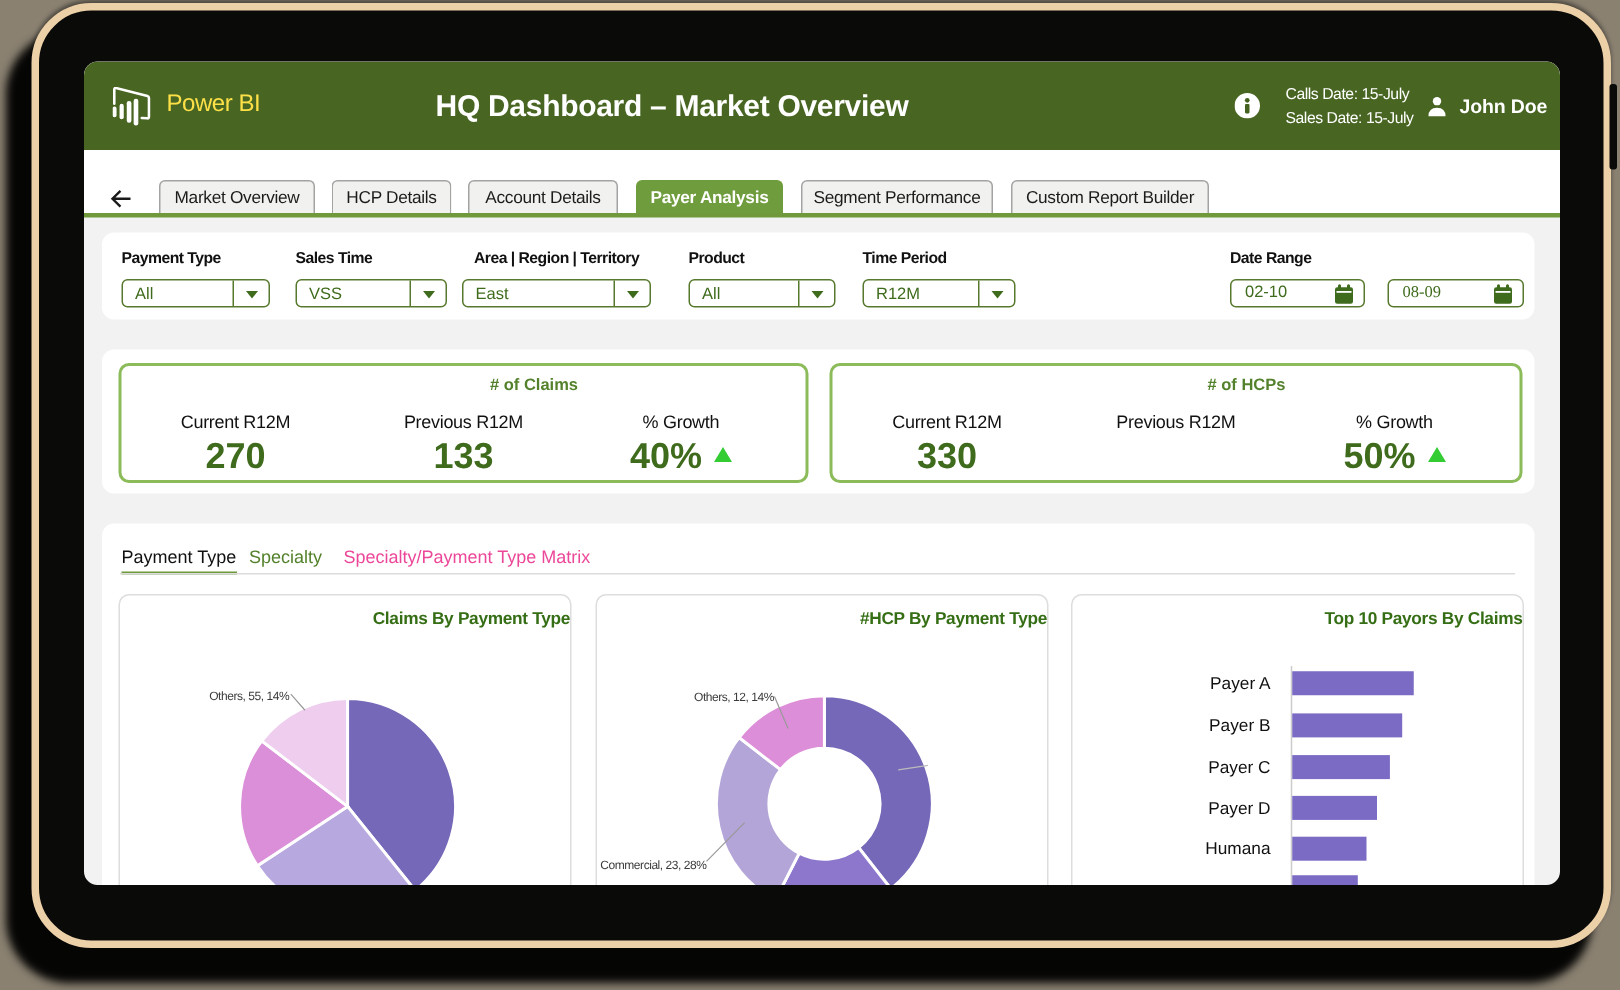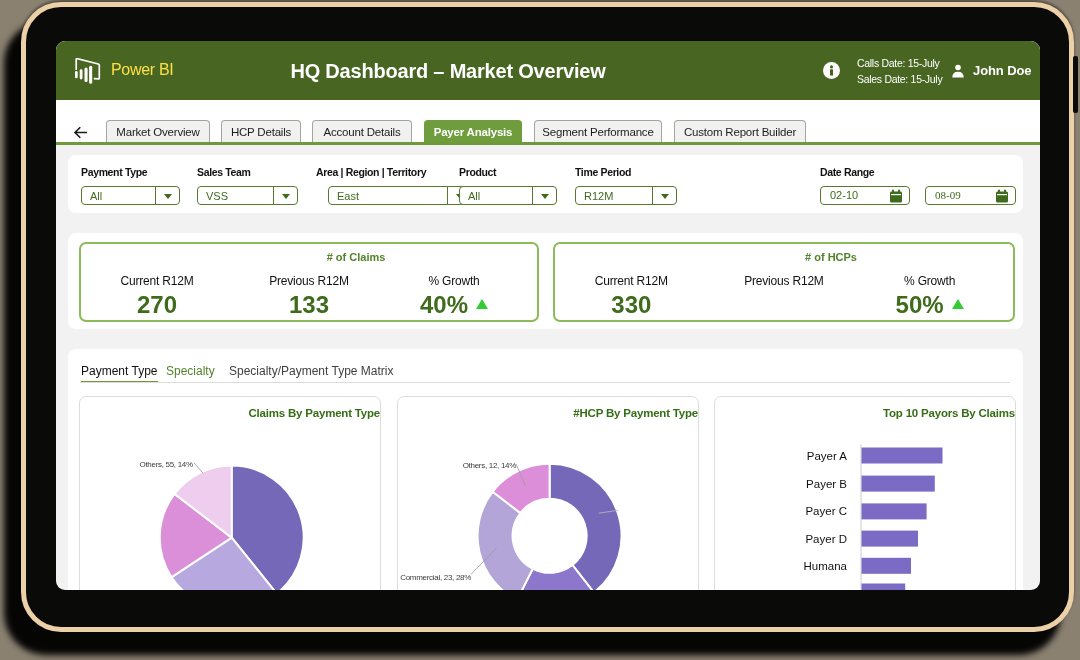--- a/index.html
+++ b/index.html
@@ -95,27 +95,27 @@
     <div class="tab" style="left:478px;width:128px;">Segment Performance</div>
     <div class="tab" style="left:618px;width:132px;">Custom Report Builder</div>
   </div>
   <div id="greenline"></div>
   <div id="fpanel">
     <div class="flabel" style="left:13px;">Payment Type</div>
     <div class="dd" style="left:13px;width:99px;">
         <span class="v">All</span>
         <span class="ar"></span>
       </div>
-    <div class="flabel" style="left:129px;">Sales Team</div>
+    <div class="flabel" style="left:129px;">Sales Time</div>
     <div class="dd" style="left:129px;width:101px;">
         <span class="v">VSS</span>
         <span class="ar"></span>
       </div>
     <div class="flabel" style="left:248px;">Area | Region | Territory</div>
-    <div class="dd" style="left:260px;width:144px;">
+    <div class="dd" style="left:240px;width:126px;">
         <span class="v">East</span>
         <span class="ar"></span>
       </div>
     <div class="flabel" style="left:391px;">Product</div>
     <div class="dd" style="left:391px;width:98px;">
         <span class="v">All</span>
         <span class="ar"></span>
       </div>
     <div class="flabel" style="left:507px;">Time Period</div>
     <div class="dd" style="left:507px;width:102px;">
@@ -169,21 +169,21 @@
         </div>
       <div class="kcol" style="left:calc(66.66% - 7px);">
           <div class="l">% Growth</div>
           <div class="n">50%<span class="tri"></span></div>
         </div>
     </div>
   </div>
   <div id="cpanel">
     <div class="stab" style="left:13px;color:#111;border-bottom:2.5px solid #70993c;padding-bottom:3px;">Payment Type</div>
     <div class="stab" style="left:98px;color:#54822c;">Specialty</div>
-    <div class="stab" style="left:161px;color:#404040;">Specialty/Payment Type Matrix</div>
+    <div class="stab" style="left:161px;color:#ec4899;">Specialty/Payment Type Matrix</div>
     <div id="sline"></div>
     <div class="ccard" style="left:11px;">
       <div class="ct">Claims By Payment Type</div>
       <svg width="302" height="240" viewBox="0 0 302 240">
         <g stroke="#fff" stroke-width="2">
         <path d="M151.7,140.6 L151.7,68.6 A72,72 0 0 1 196.8,196.7 Z" fill="#7568b8"></path>
         <path d="M151.7,140.6 L196.8,196.7 A72,72 0 0 1 91.6,180.2 Z" fill="#b8a8e0"></path>
         <path d="M151.7,140.6 L91.6,180.2 A72,72 0 0 1 94.5,96.9 Z" fill="#db8fd8"></path>
         <path d="M151.7,140.6 L94.5,96.9 A72,72 0 0 1 151.7,68.6 Z" fill="#eecdee"></path>
         </g>

